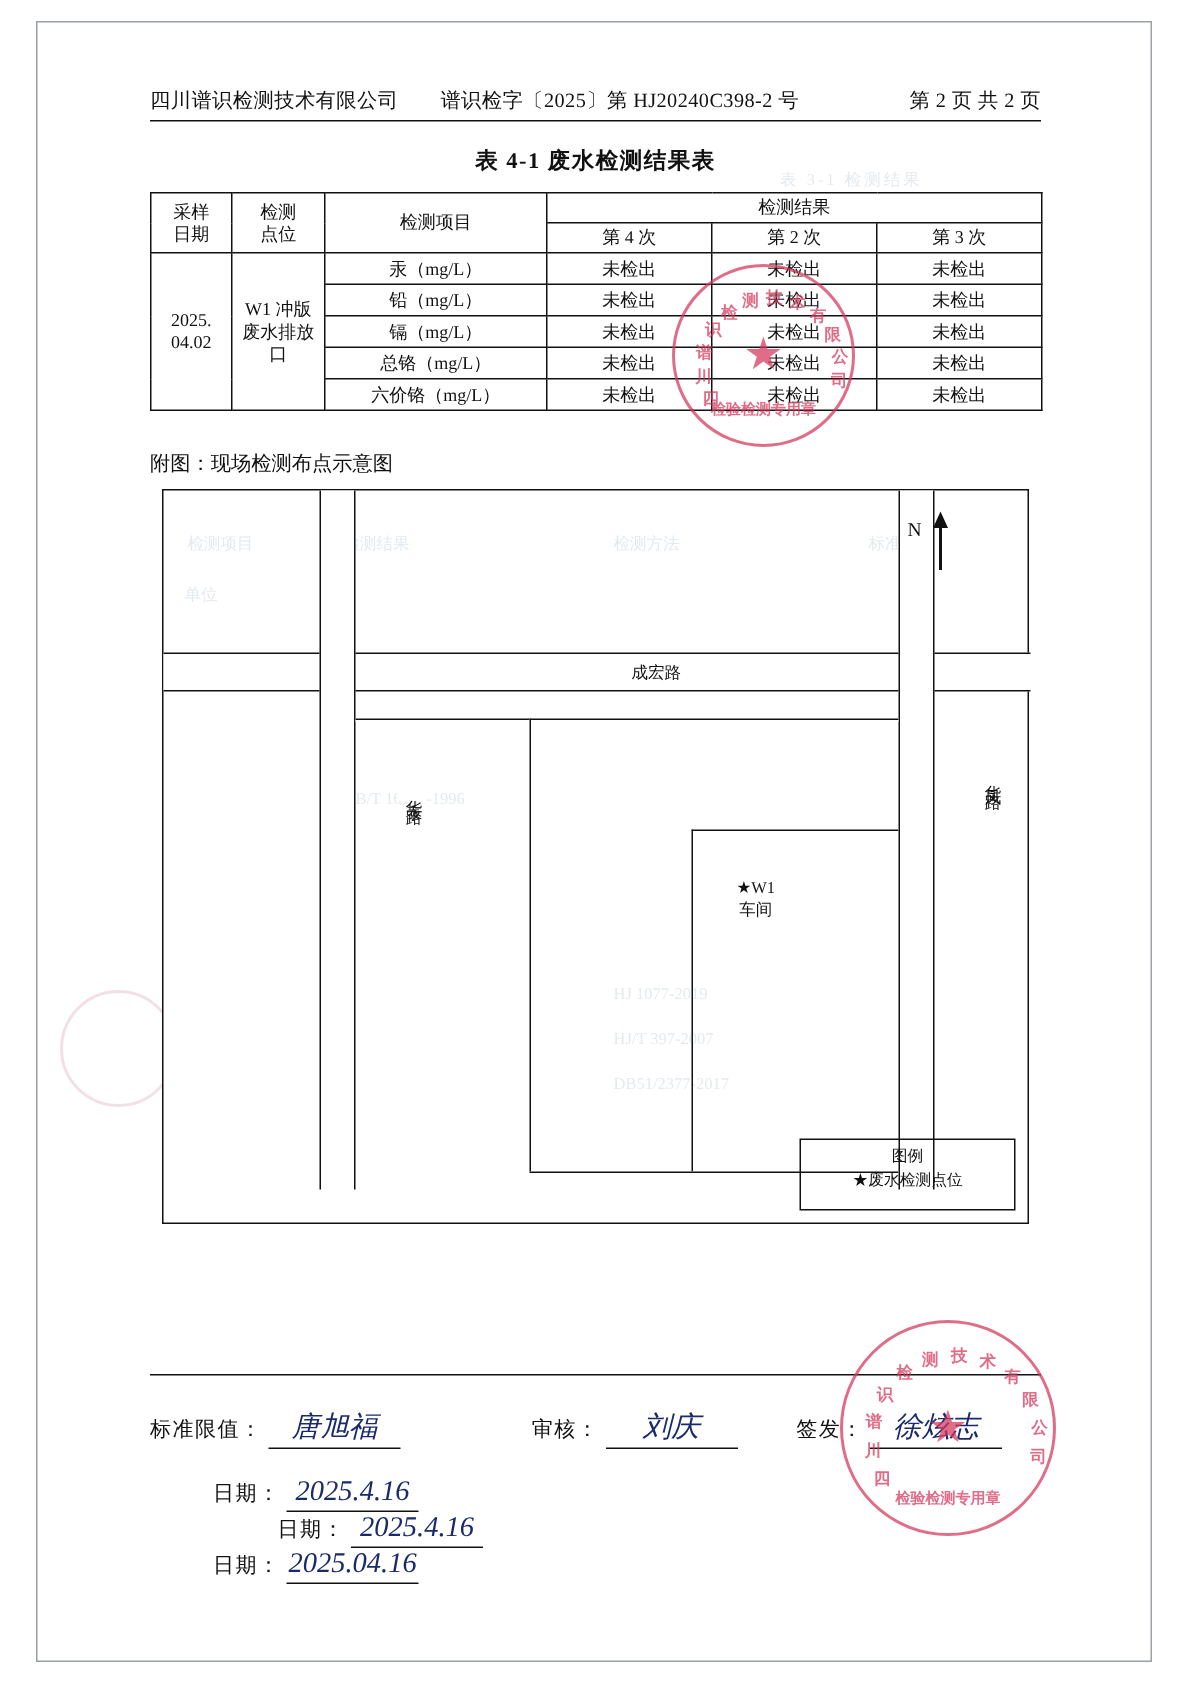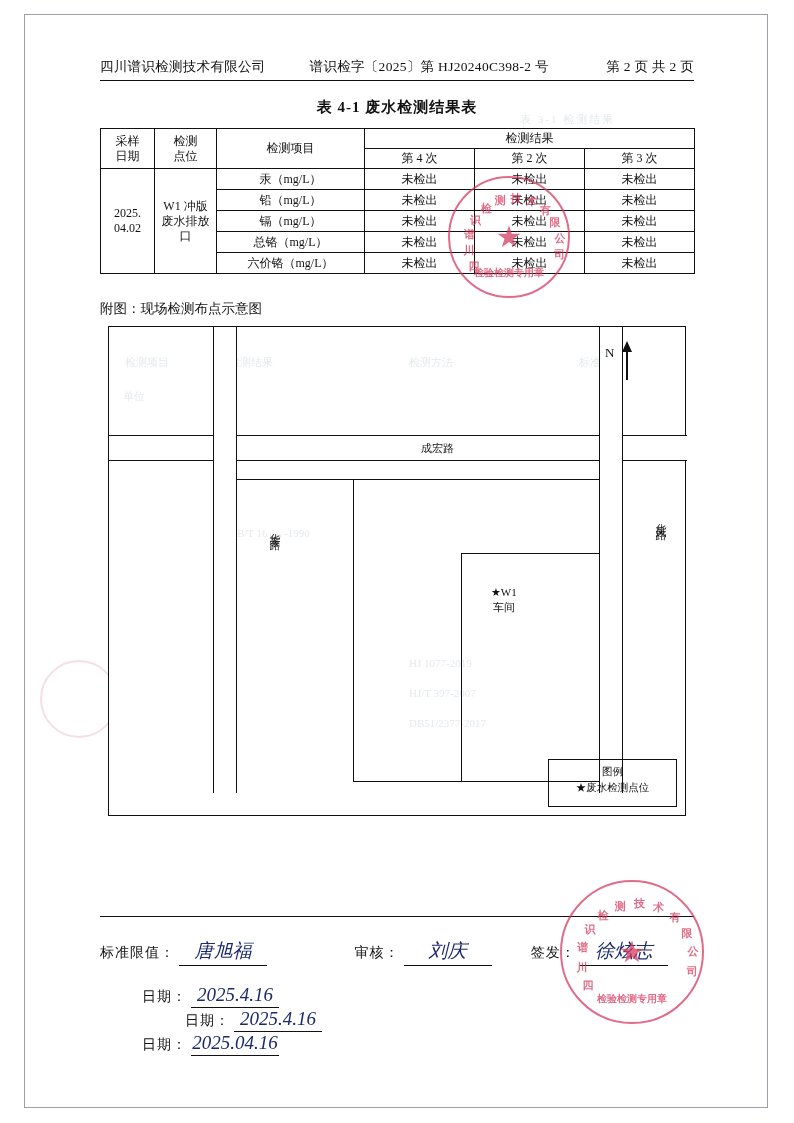--- a/index.html
+++ b/index.html
@@ -37,21 +37,21 @@
     position: absolute;
     left: 100px;
     top: 58px;
     width: 594px;
     display: flex;
     align-items: baseline;
     font-size: 13.5px;
     letter-spacing: 0.3px;
   }
   .header .h-company { white-space: nowrap; }
-  .header .h-code { margin-left: 44px; white-space: nowrap; }
+  .header .h-code { margin-left: 28px; white-space: nowrap; }
   .header .h-page { margin-left: auto; white-space: nowrap; }
   .header-rule {
     position: absolute;
     left: 100px;
     top: 80px;
     width: 594px;
     border-bottom: 1.3px solid #111;
   }
   
   .table-title {
@@ -158,21 +158,21 @@
   .site-marker {
     position: absolute;
     font-size: 11px;
     line-height: 1.35;
     text-align: center;
   }
   .legend {
     position: absolute;
     right: 8px;
     bottom: 8px;
-    width: 129px;
+    width: 144px;
     height: 48px;
     border: 1px solid #111;
     box-sizing: border-box;
     font-size: 10.5px;
     padding: 4px 6px;
     line-height: 1.5;
   }
   .legend .lg-title { text-align: center; }
   .legend .lg-item { text-align: center; }
   

